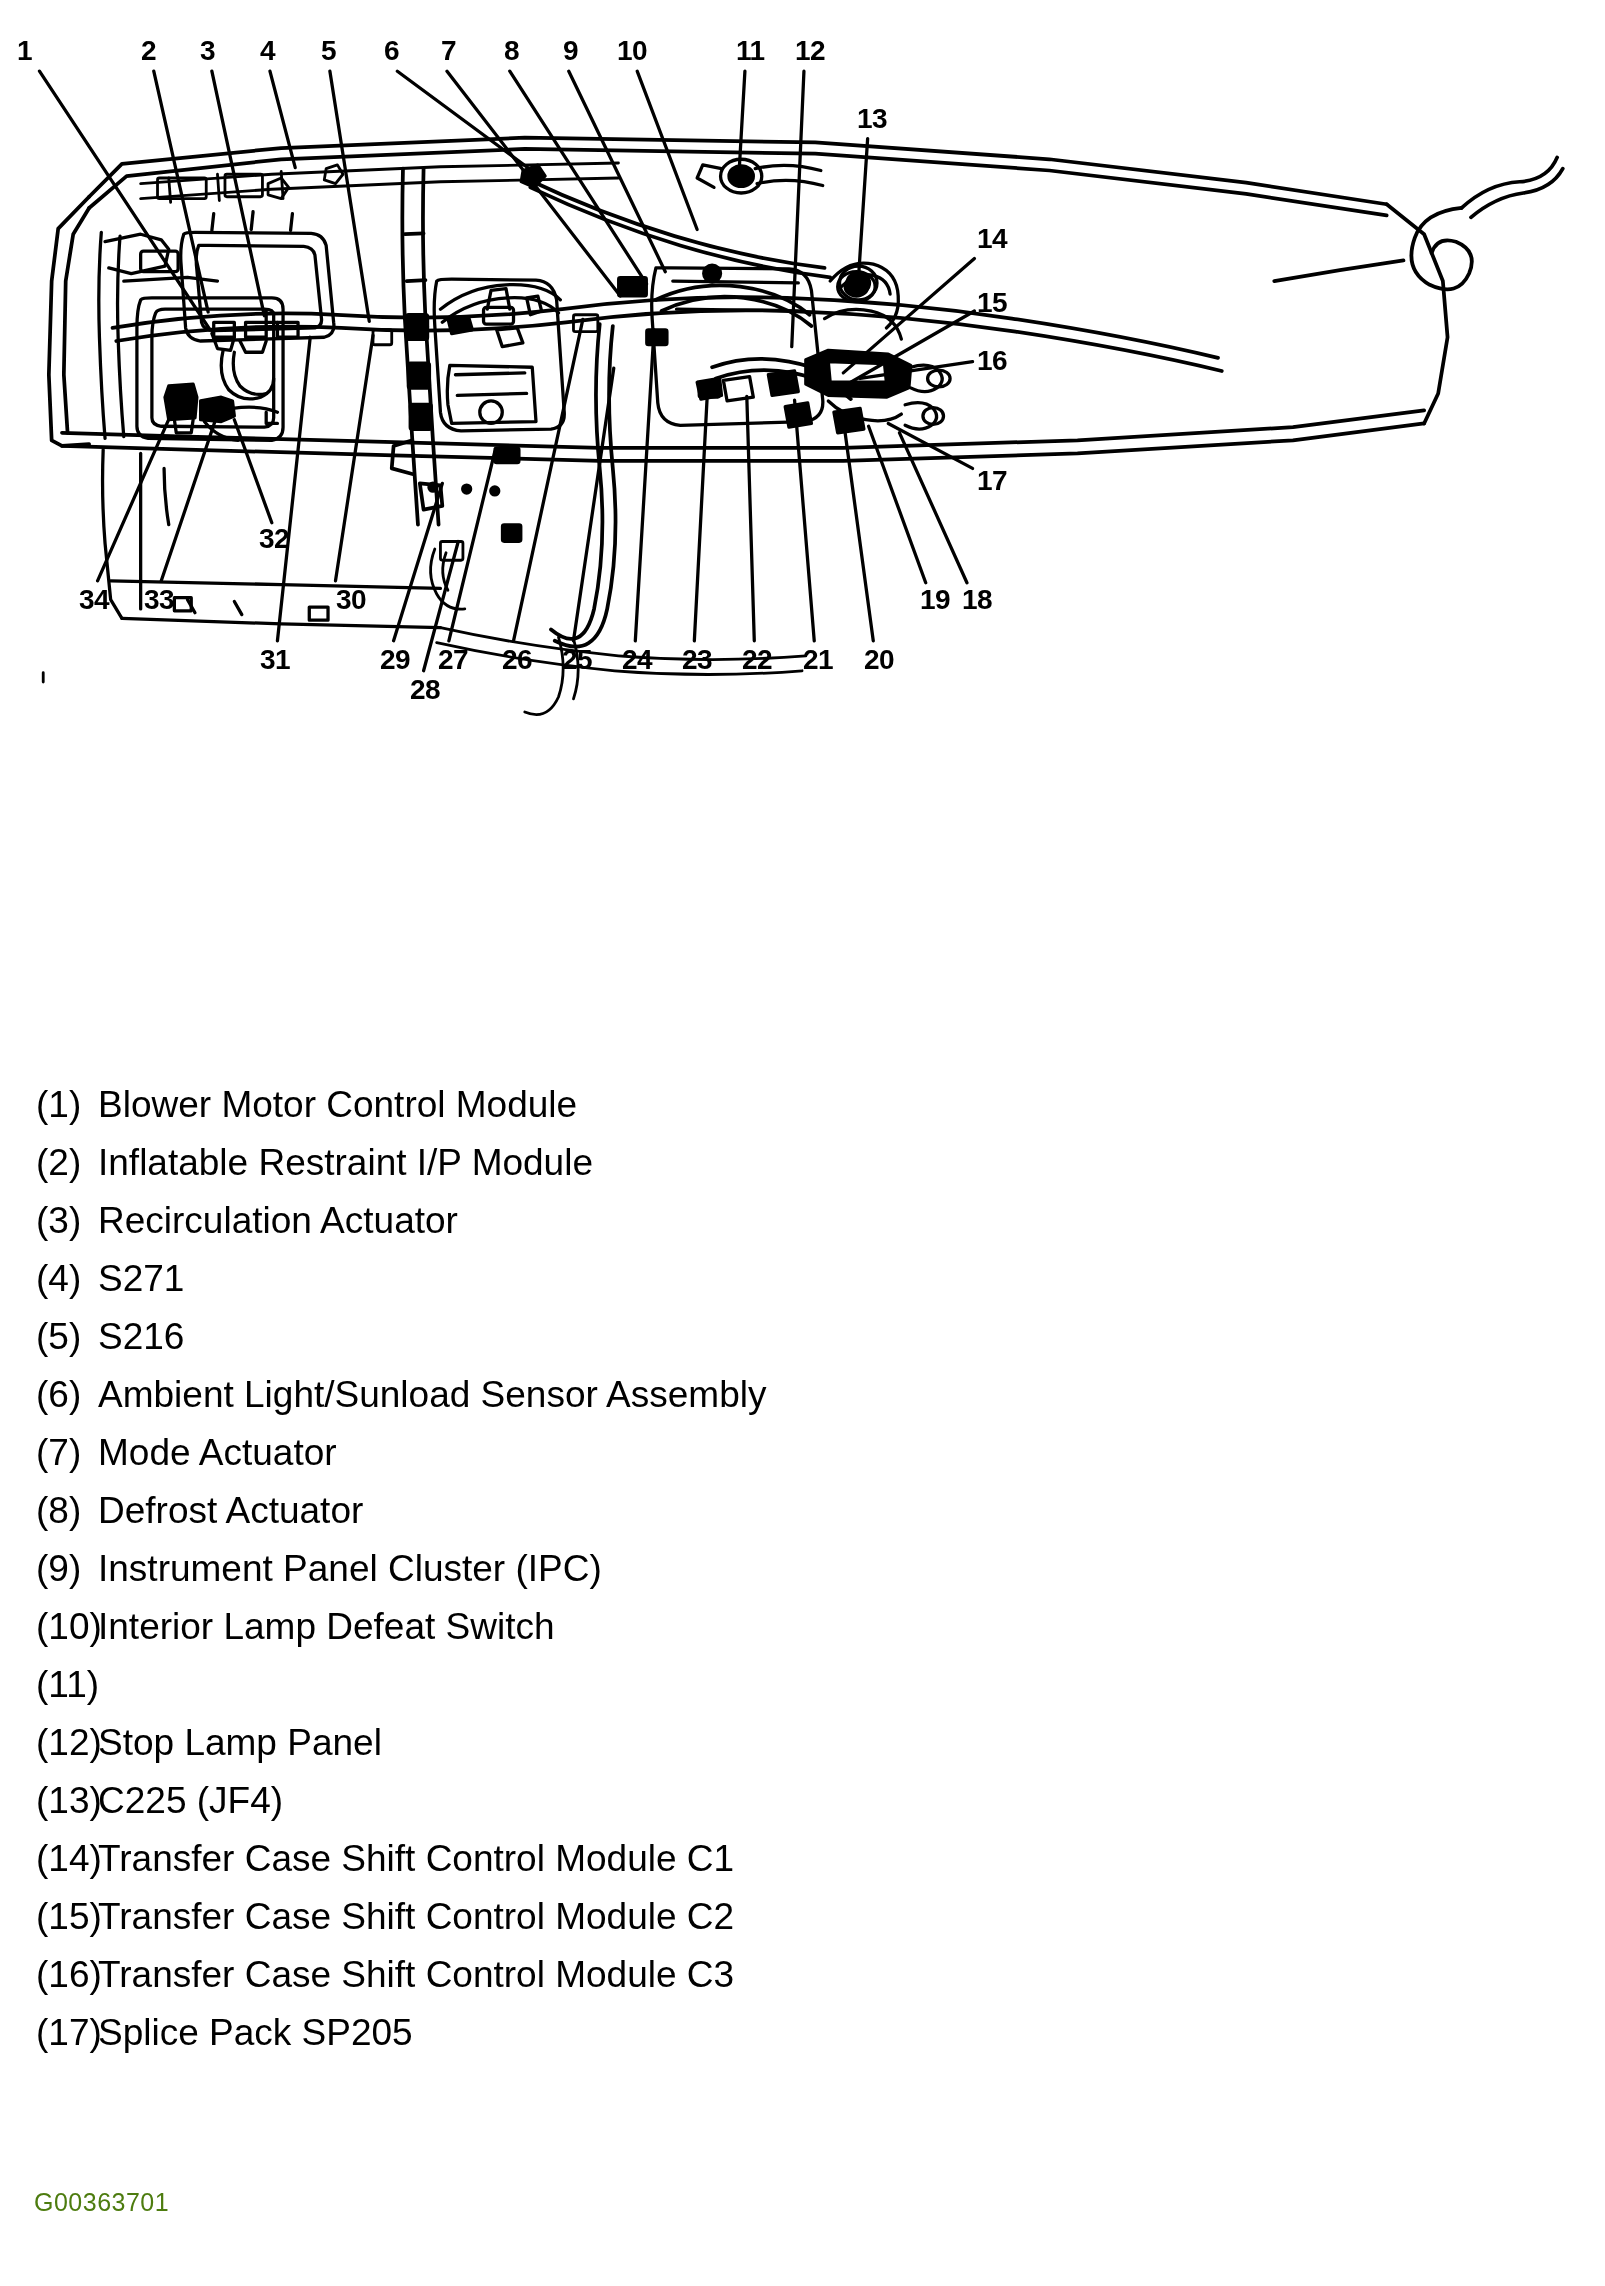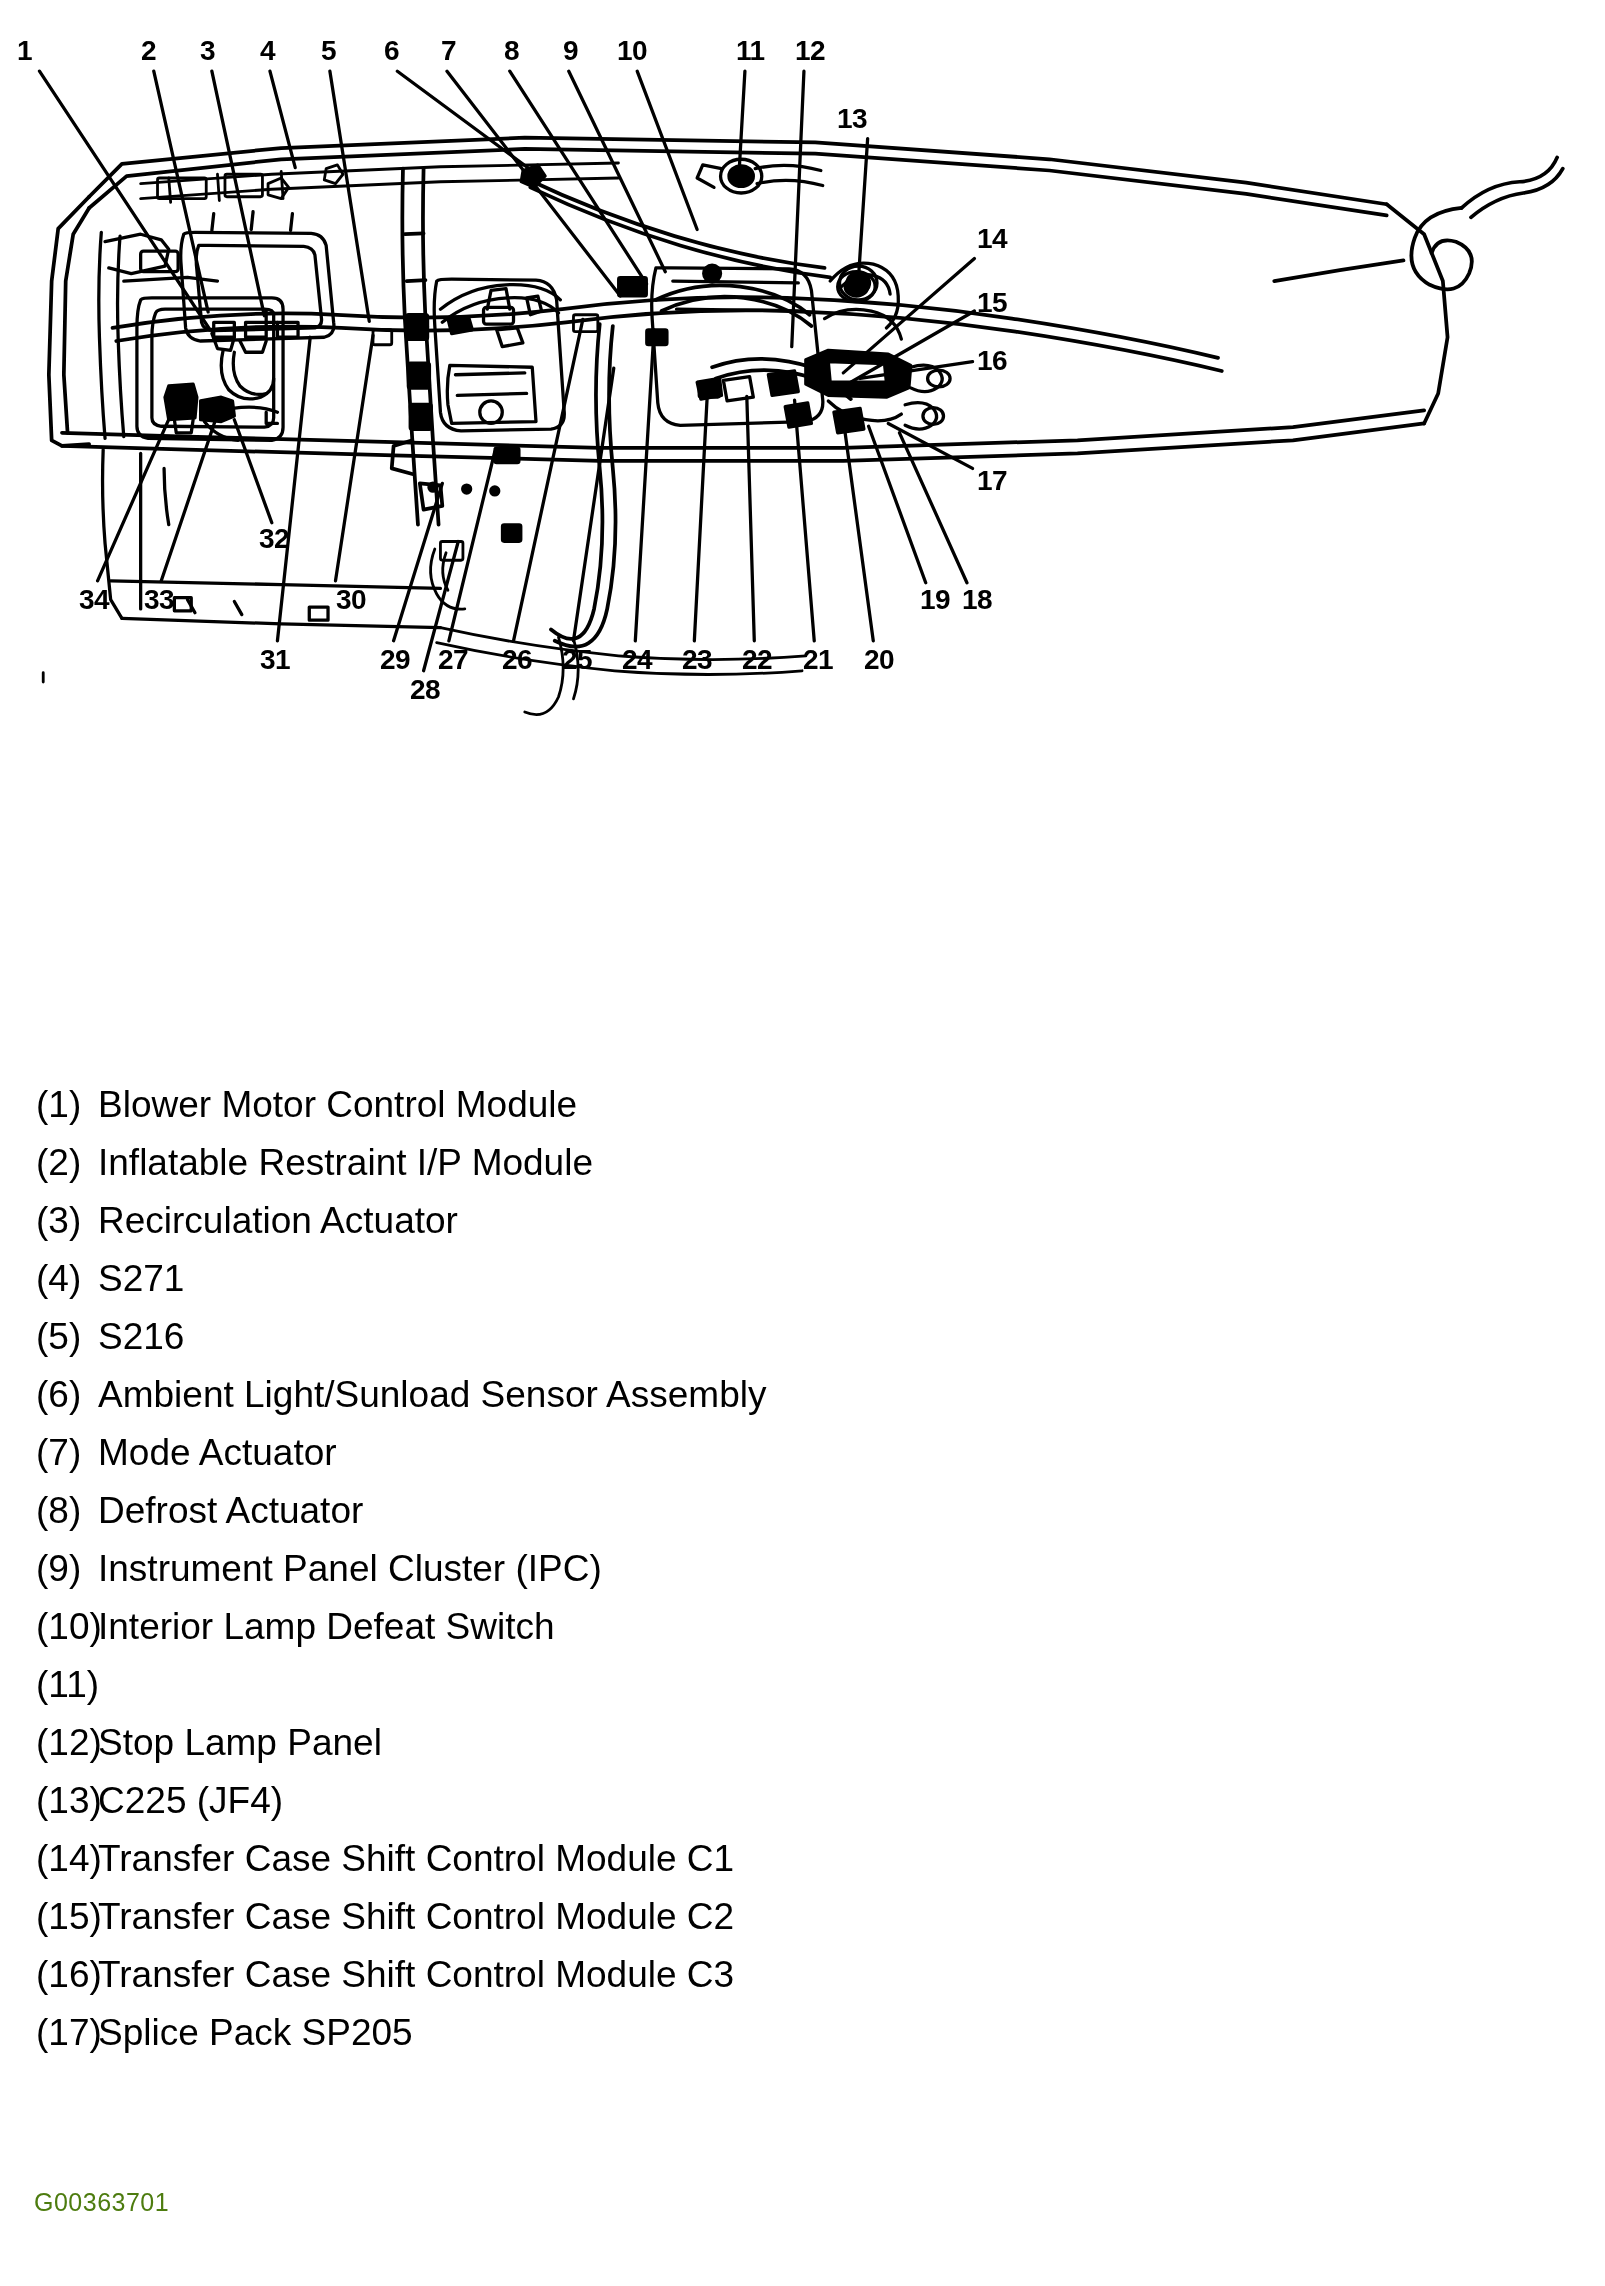--- a/index.html
+++ b/index.html
@@ -348,21 +348,21 @@
       <div class="callout" style="left: 200px; top: 37px;">3</div>
       <div class="callout" style="left: 260px; top: 37px;">4</div>
       <div class="callout" style="left: 321px; top: 37px;">5</div>
       <div class="callout" style="left: 384px; top: 37px;">6</div>
       <div class="callout" style="left: 441px; top: 37px;">7</div>
       <div class="callout" style="left: 504px; top: 37px;">8</div>
       <div class="callout" style="left: 563px; top: 37px;">9</div>
       <div class="callout" style="left: 617px; top: 37px;">10</div>
       <div class="callout" style="left: 736px; top: 37px;">11</div>
       <div class="callout" style="left: 795px; top: 37px;">12</div>
-      <div class="callout" style="left: 837px; top: 105px;">13</div>
+      <div class="callout" style="left: 857px; top: 105px;">13</div>
       <div class="callout" style="left: 977px; top: 225px;">14</div>
       <div class="callout" style="left: 977px; top: 289px;">15</div>
       <div class="callout" style="left: 977px; top: 347px;">16</div>
       <div class="callout" style="left: 977px; top: 467px;">17</div>
       <div class="callout" style="left: 962px; top: 586px;">18</div>
       <div class="callout" style="left: 920px; top: 586px;">19</div>
       <div class="callout" style="left: 864px; top: 646px;">20</div>
       <div class="callout" style="left: 803px; top: 646px;">21</div>
       <div class="callout" style="left: 742px; top: 646px;">22</div>
       <div class="callout" style="left: 682px; top: 646px;">23</div>

